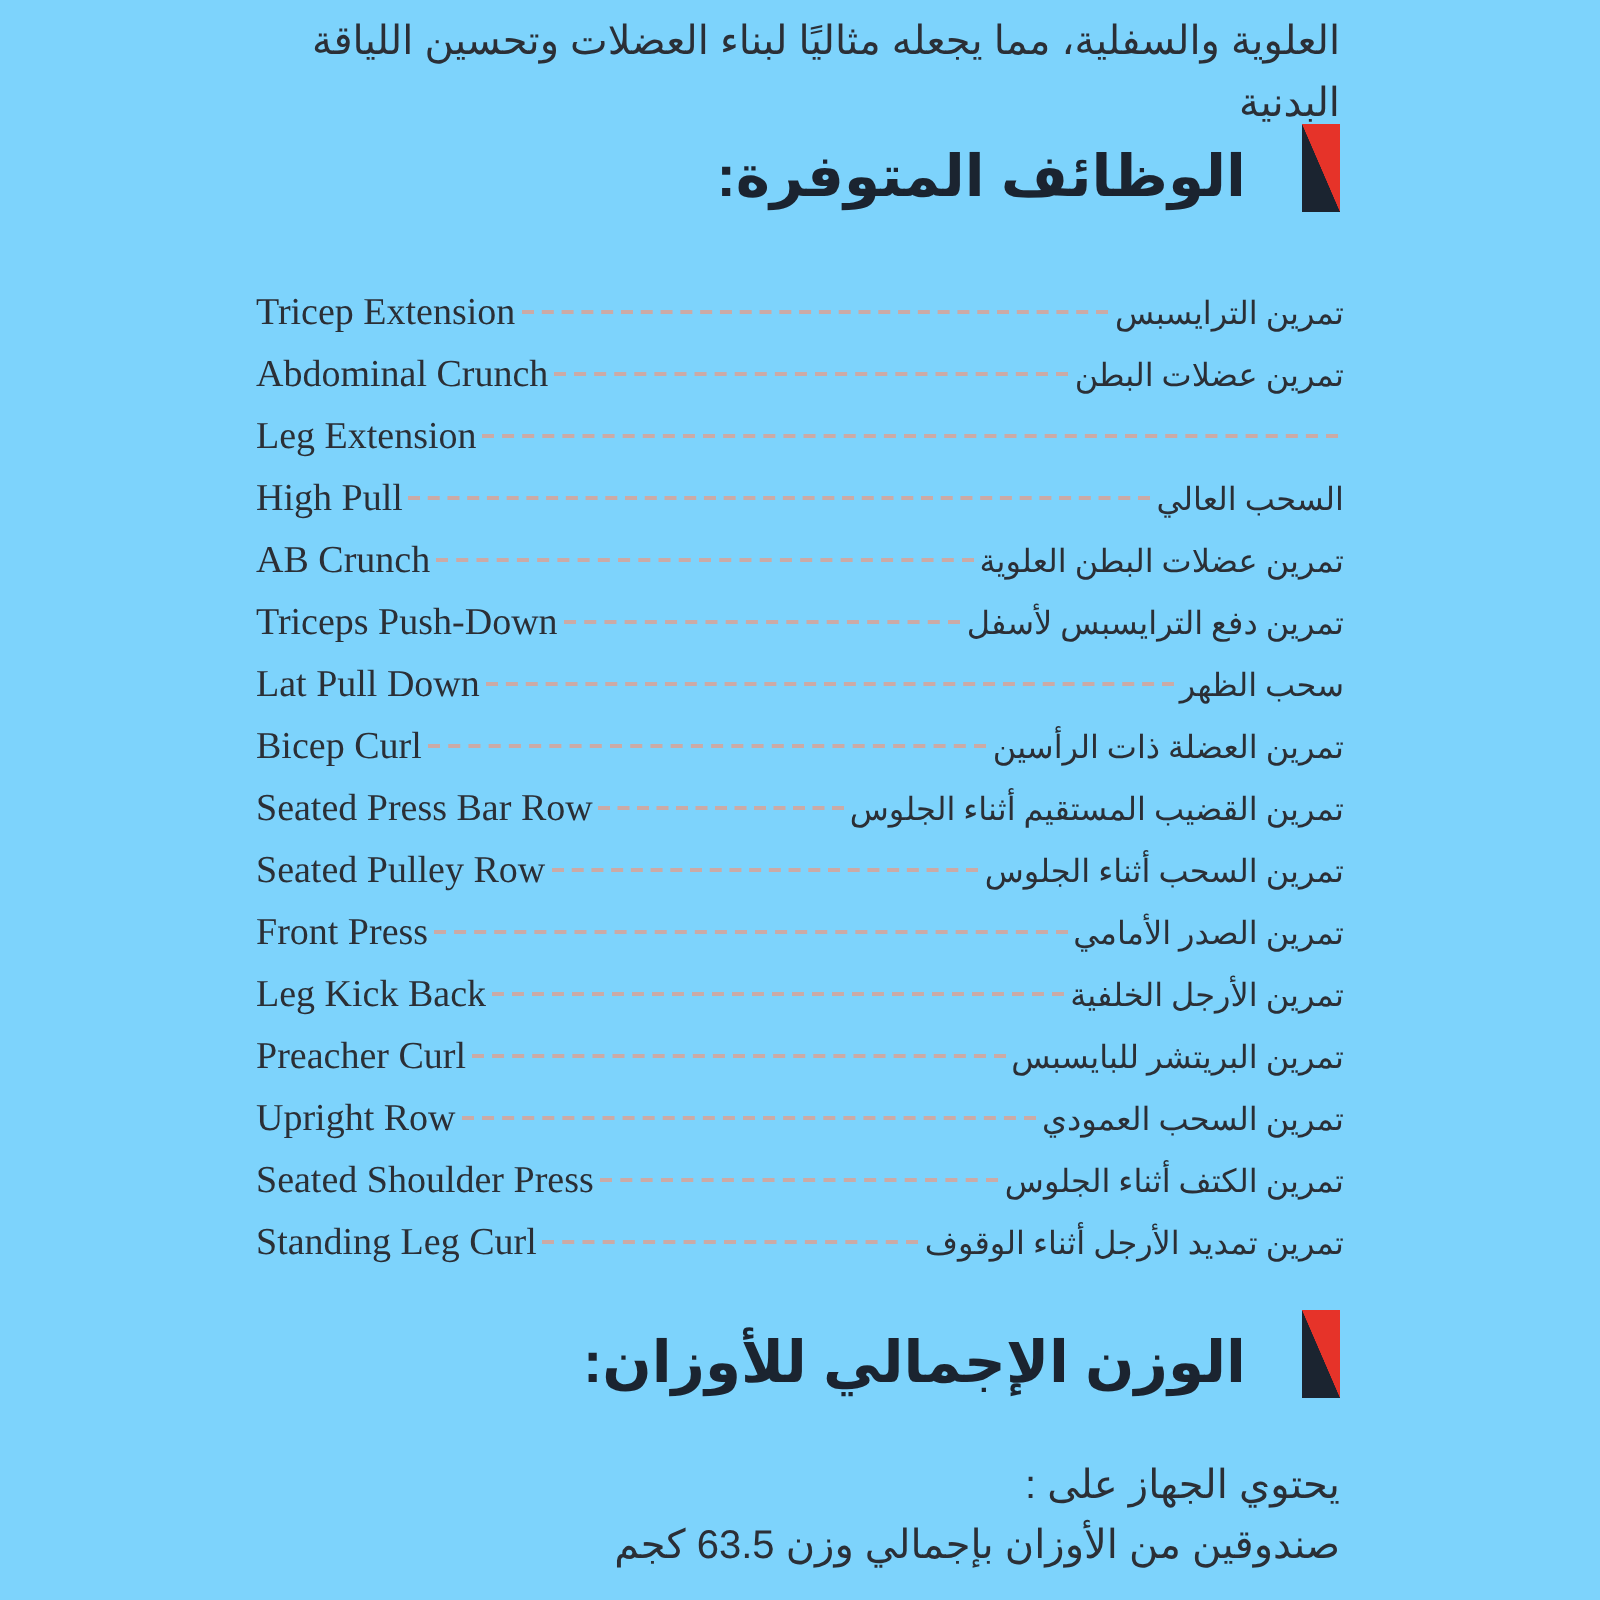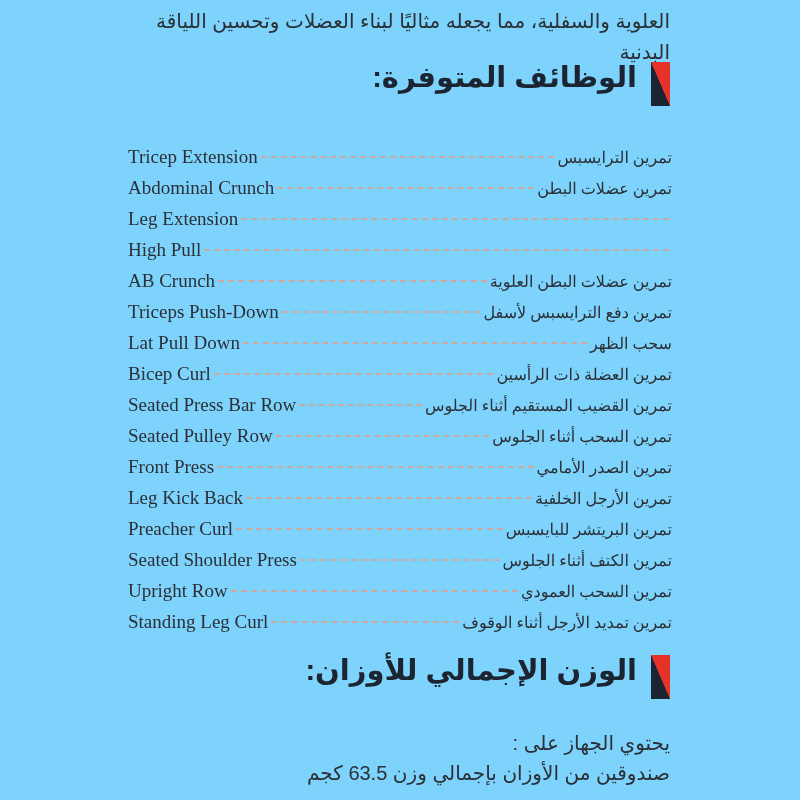--- a/index.html
+++ b/index.html
@@ -35,24 +35,24 @@
     color: #2b2f36;
     letter-spacing: 0;
   }
 
   
   .section-heading {
     position: absolute;
     right: 130px;
     display: flex;
     flex-direction: row;
-    align-items: flex-start;
+    align-items: flex-end;
     justify-content: flex-start;
     direction: rtl;
-    gap: 14px;
+    gap: 28px;
   }
   .section-heading .marker {
     flex: 0 0 auto;
     width: 19px;
     height: 44px;
     background:
       linear-gradient(to bottom left, #e63329 0 49.6%, #1b2430 50.4% 100%);
     display: block;
   }
   .section-heading .heading-text {
@@ -147,20 +147,21 @@
         <span class="ex-dots"></span>
         <span class="ex-ar">تمرين عضلات البطن</span>
       </div>
       <div class="exercise-row">
         <span class="ex-en">Leg Extension</span>
         <span class="ex-dots"></span>
       </div>
       <div class="exercise-row">
         <span class="ex-en">High Pull</span>
         <span class="ex-dots"></span>
+        <span class="ex-ar">السحب العالي</span>
       </div>
       <div class="exercise-row">
         <span class="ex-en">AB Crunch</span>
         <span class="ex-dots"></span>
         <span class="ex-ar">تمرين عضلات البطن العلوية</span>
       </div>
       <div class="exercise-row">
         <span class="ex-en">Triceps Push-Down</span>
         <span class="ex-dots"></span>
         <span class="ex-ar">تمرين دفع الترايسبس لأسفل</span>
@@ -194,28 +195,28 @@
         <span class="ex-en">Leg Kick Back</span>
         <span class="ex-dots"></span>
         <span class="ex-ar">تمرين الأرجل الخلفية</span>
       </div>
       <div class="exercise-row">
         <span class="ex-en">Preacher Curl</span>
         <span class="ex-dots"></span>
         <span class="ex-ar">تمرين البريتشر للبايسبس</span>
       </div>
       <div class="exercise-row">
+        <span class="ex-en">Upright Row</span>
+        <span class="ex-dots"></span>
+        <span class="ex-ar">تمرين السحب العمودي</span>
+      </div>
+      <div class="exercise-row">
         <span class="ex-en">Seated Shoulder Press</span>
         <span class="ex-dots"></span>
         <span class="ex-ar">تمرين الكتف أثناء الجلوس</span>
-      </div>
-      <div class="exercise-row">
-        <span class="ex-en">Upright Row</span>
-        <span class="ex-dots"></span>
-        <span class="ex-ar">تمرين السحب العمودي</span>
       </div>
       <div class="exercise-row">
         <span class="ex-en">Standing Leg Curl</span>
         <span class="ex-dots"></span>
         <span class="ex-ar">تمرين تمديد الأرجل أثناء الوقوف</span>
       </div>
     </div>
 
   <div class="section-heading" id="heading-weight">
     <span class="marker"></span>

